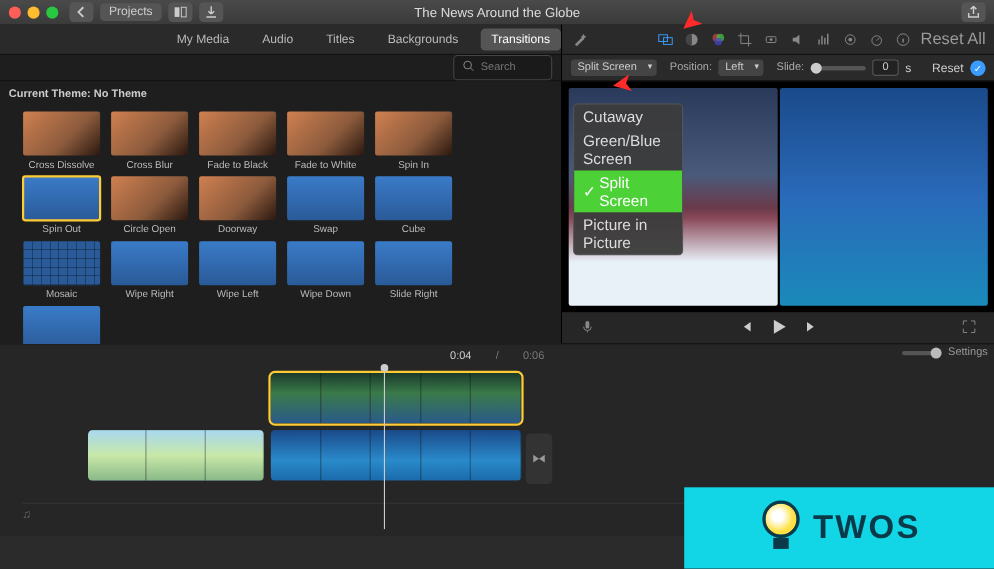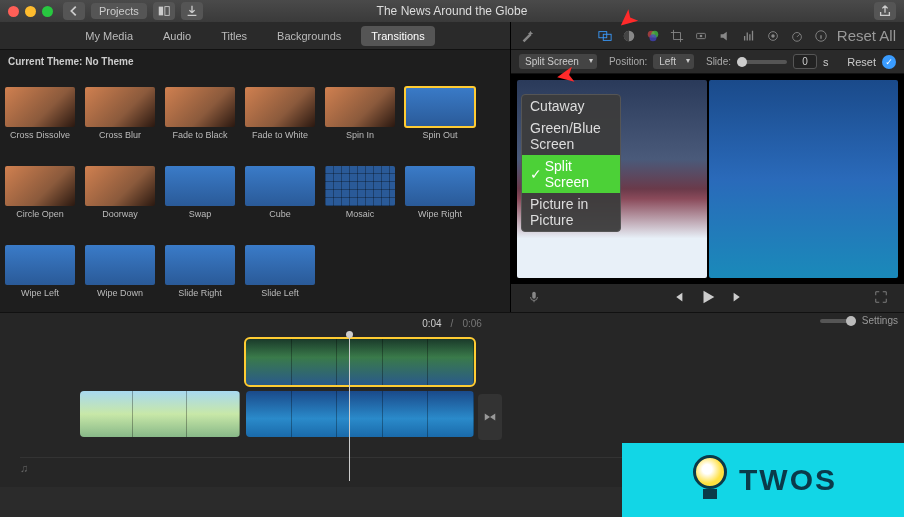--- a/index.html
+++ b/index.html
@@ -15,34 +15,34 @@
 .nav-btn { background: #555; border-radius: 4px; padding: 2px 8px; font-size: 11px; color: #ccc; }
 .nav-arrow { background: #555; border-radius: 4px; width: 22px; height: 18px; display: flex; align-items: center; justify-content: center; }
 .share-btn { position: absolute; right: 8px; background: #555; border-radius: 4px; width: 22px; height: 18px; display: flex; align-items: center; justify-content: center; }
 
 
 .main-row { display: flex; height: 290px; }
 .left-panel { width: 510px; background: #1e1e1e; display: flex; flex-direction: column; }
 .right-panel { flex: 1; background: #262626; display: flex; flex-direction: column; border-left: 1px solid #000; }
 
 
-.tabs { height: 28px; display: flex; align-items: center; justify-content: center; gap: 10px; border-bottom: 1px solid #111; background: #2a2a2a; }
+.tabs { height: 28px; display: flex; align-items: center; justify-content: flex-end; gap: 10px; border-bottom: 1px solid #111; background: #2a2a2a; }
 .tab { padding: 4px 10px; color: #bbb; border-radius: 4px; font-size: 11px; }
 .tab.active { background: #555; color: #fff; }
 
 
 .search-row { height: 24px; display: flex; align-items: center; justify-content: flex-end; padding: 0 8px; border-bottom: 1px solid #111; }
 .search-box { background: #1a1a1a; border: 1px solid #444; border-radius: 4px; padding: 2px 6px; display: flex; align-items: center; gap: 4px; width: 90px; }
 .search-box input { background: none; border: none; color: #888; font-size: 10px; width: 60px; outline: none; }
 
 
 .theme-row { padding: 6px 8px; font-size: 10px; font-weight: bold; color: #ccc; background: #1e1e1e; }
 
 
-.trans-grid { flex: 1; overflow-y: auto; padding: 4px 4px; display: flex; flex-wrap: wrap; gap: 6px 8px; background: #1e1e1e; align-items: center; }
+.trans-grid { flex: 1; overflow-y: auto; padding: 4px 20px; display: flex; flex-wrap: wrap; gap: 6px 8px; background: #1e1e1e; }
 .trans-item { width: 72px; display: flex; flex-direction: column; align-items: center; gap: 3px; }
 .trans-thumb { width: 70px; height: 40px; border-radius: 2px; background: linear-gradient(135deg, #d08050 0%, #8b5a3c 60%, #2a1810 100%); position: relative; overflow: hidden; }
 .trans-thumb.sky { background: linear-gradient(#3a7bc8 0%, #2a5a98 100%); }
 .trans-thumb.mosaic { background: #2a5a98; }
 .trans-thumb.mosaic::before { content:''; position:absolute; inset:0; background-image: repeating-linear-gradient(0deg, rgba(0,0,0,0.3) 0 1px, transparent 1px 8px), repeating-linear-gradient(90deg, rgba(0,0,0,0.3) 0 1px, transparent 1px 8px); }
 .trans-thumb.selected { outline: 2px solid #ffcc33; outline-offset: -1px; }
 .trans-label { font-size: 9px; color: #bbb; text-align: center; white-space: nowrap; }
 
 
 .viewer-toolbar { height: 28px; display: flex; align-items: center; padding: 0 8px; gap: 8px; background: #2a2a2a; border-bottom: 1px solid #111; }
@@ -72,21 +72,21 @@
 .overlay-item { padding: 3px 8px; font-size: 14px; color: #ddd; }
 .overlay-item.selected { background: #4cd137; color: #fff; display: flex; align-items: center; gap: 3px; }
 
 
 .playback { height: 28px; display: flex; align-items: center; justify-content: center; gap: 14px; background: #262626; position: relative; }
 .mic-icon { position: absolute; left: 16px; color: #888; }
 .expand-icon { position: absolute; right: 16px; color: #888; }
 
 
 .timeline { height: 175px; background: #262626; border-top: 1px solid #111; position: relative; }
-.time-ruler { height: 20px; display: flex; align-items: center; justify-content: center; gap: 9px; font-size: 10px; color: #ccc; position: relative; }
+.time-ruler { height: 20px; display: flex; align-items: center; justify-content: center; gap: 22px; font-size: 10px; color: #ccc; position: relative; }
 .time-ruler .dim { color: #777; }
 .settings-row { position: absolute; right: 6px; top: 2px; display: flex; align-items: center; gap: 6px; }
 .zoom-slider { width: 36px; height: 4px; background: #555; border-radius: 2px; position: relative; }
 .zoom-slider .zt { position: absolute; right: 0; top: -3px; width: 10px; height: 10px; background: #bbb; border-radius: 50%; }
 .settings-lbl { font-size: 10px; color: #999; }
 
 .tracks { padding: 6px 20px; position: relative; }
 .clip { height: 46px; border-radius: 4px; margin-bottom: 6px; display: flex; overflow: hidden; }
 .clip.selected { outline: 2px solid #ffcc33; }
 .clip-frame { flex: 1; border-right: 1px solid rgba(0,0,0,0.3); }
@@ -151,20 +151,29 @@
 
 <div class="main-row">
 
   <div class="left-panel">
     <div class="tabs">
       <div class="tab">My Media</div>
       <div class="tab">Audio</div>
       <div class="tab">Titles</div>
       <div class="tab">Backgrounds</div>
       <div class="tab active">Transitions</div>
+    </div>
+    <div class="search-row">
+      <div class="search-box">
+        <span><svg viewBox="0 0 16 16">
+              <circle cx="7" cy="7" r="4" stroke="#888" fill="none"></circle>
+              <path d="M10 10l3 3" stroke="#888"></path>
+            </svg></span>
+        <input placeholder="Search" style="">
+      </div>
     </div>
     <div class="theme-row">Current Theme: No Theme</div>
     <div class="trans-grid" id="trans-grid">
         <div class="trans-item">
           <div class="trans-thumb "></div>
           <div class="trans-label">Cross Dissolve</div>
         </div>
         <div class="trans-item">
           <div class="trans-thumb "></div>
           <div class="trans-label">Cross Blur</div>

